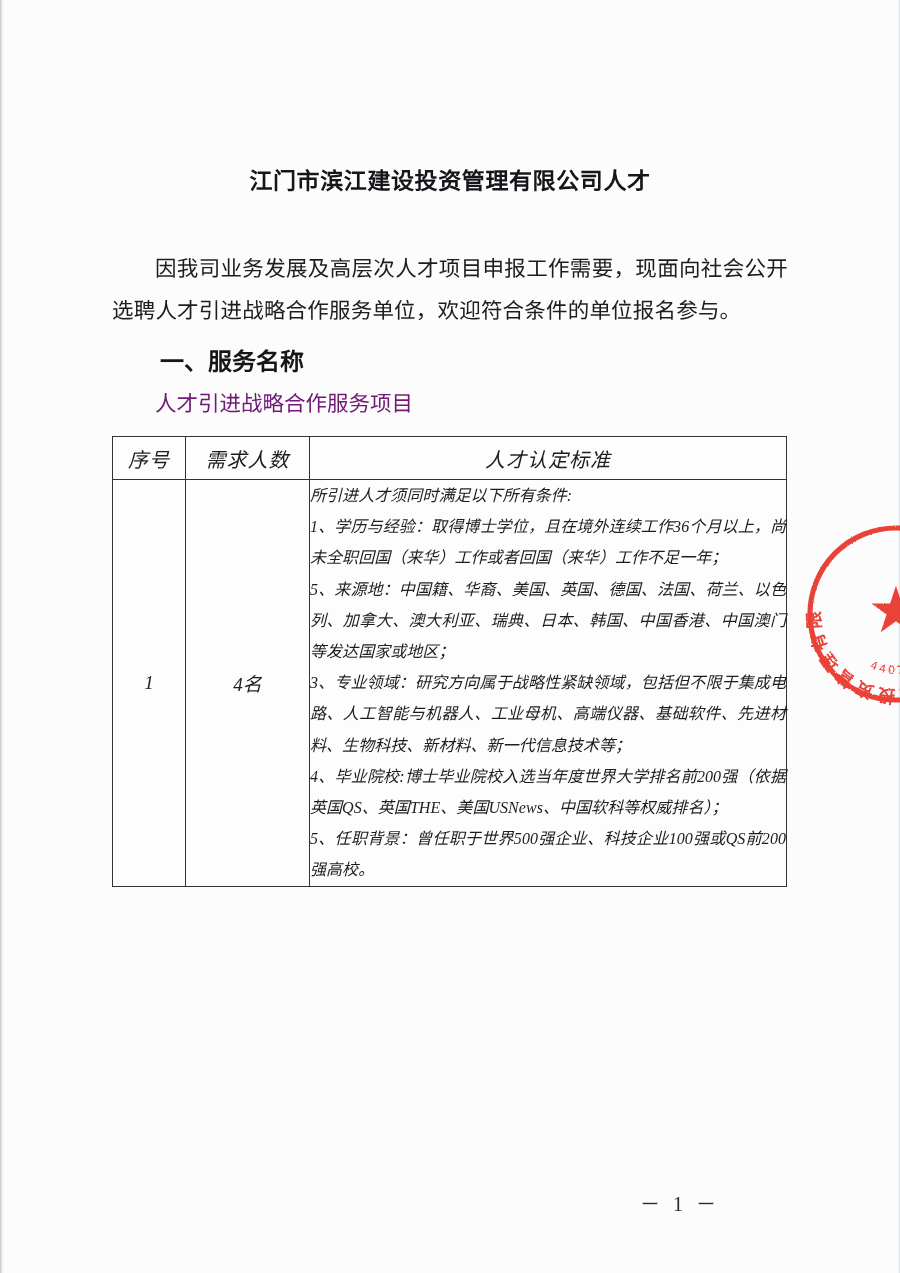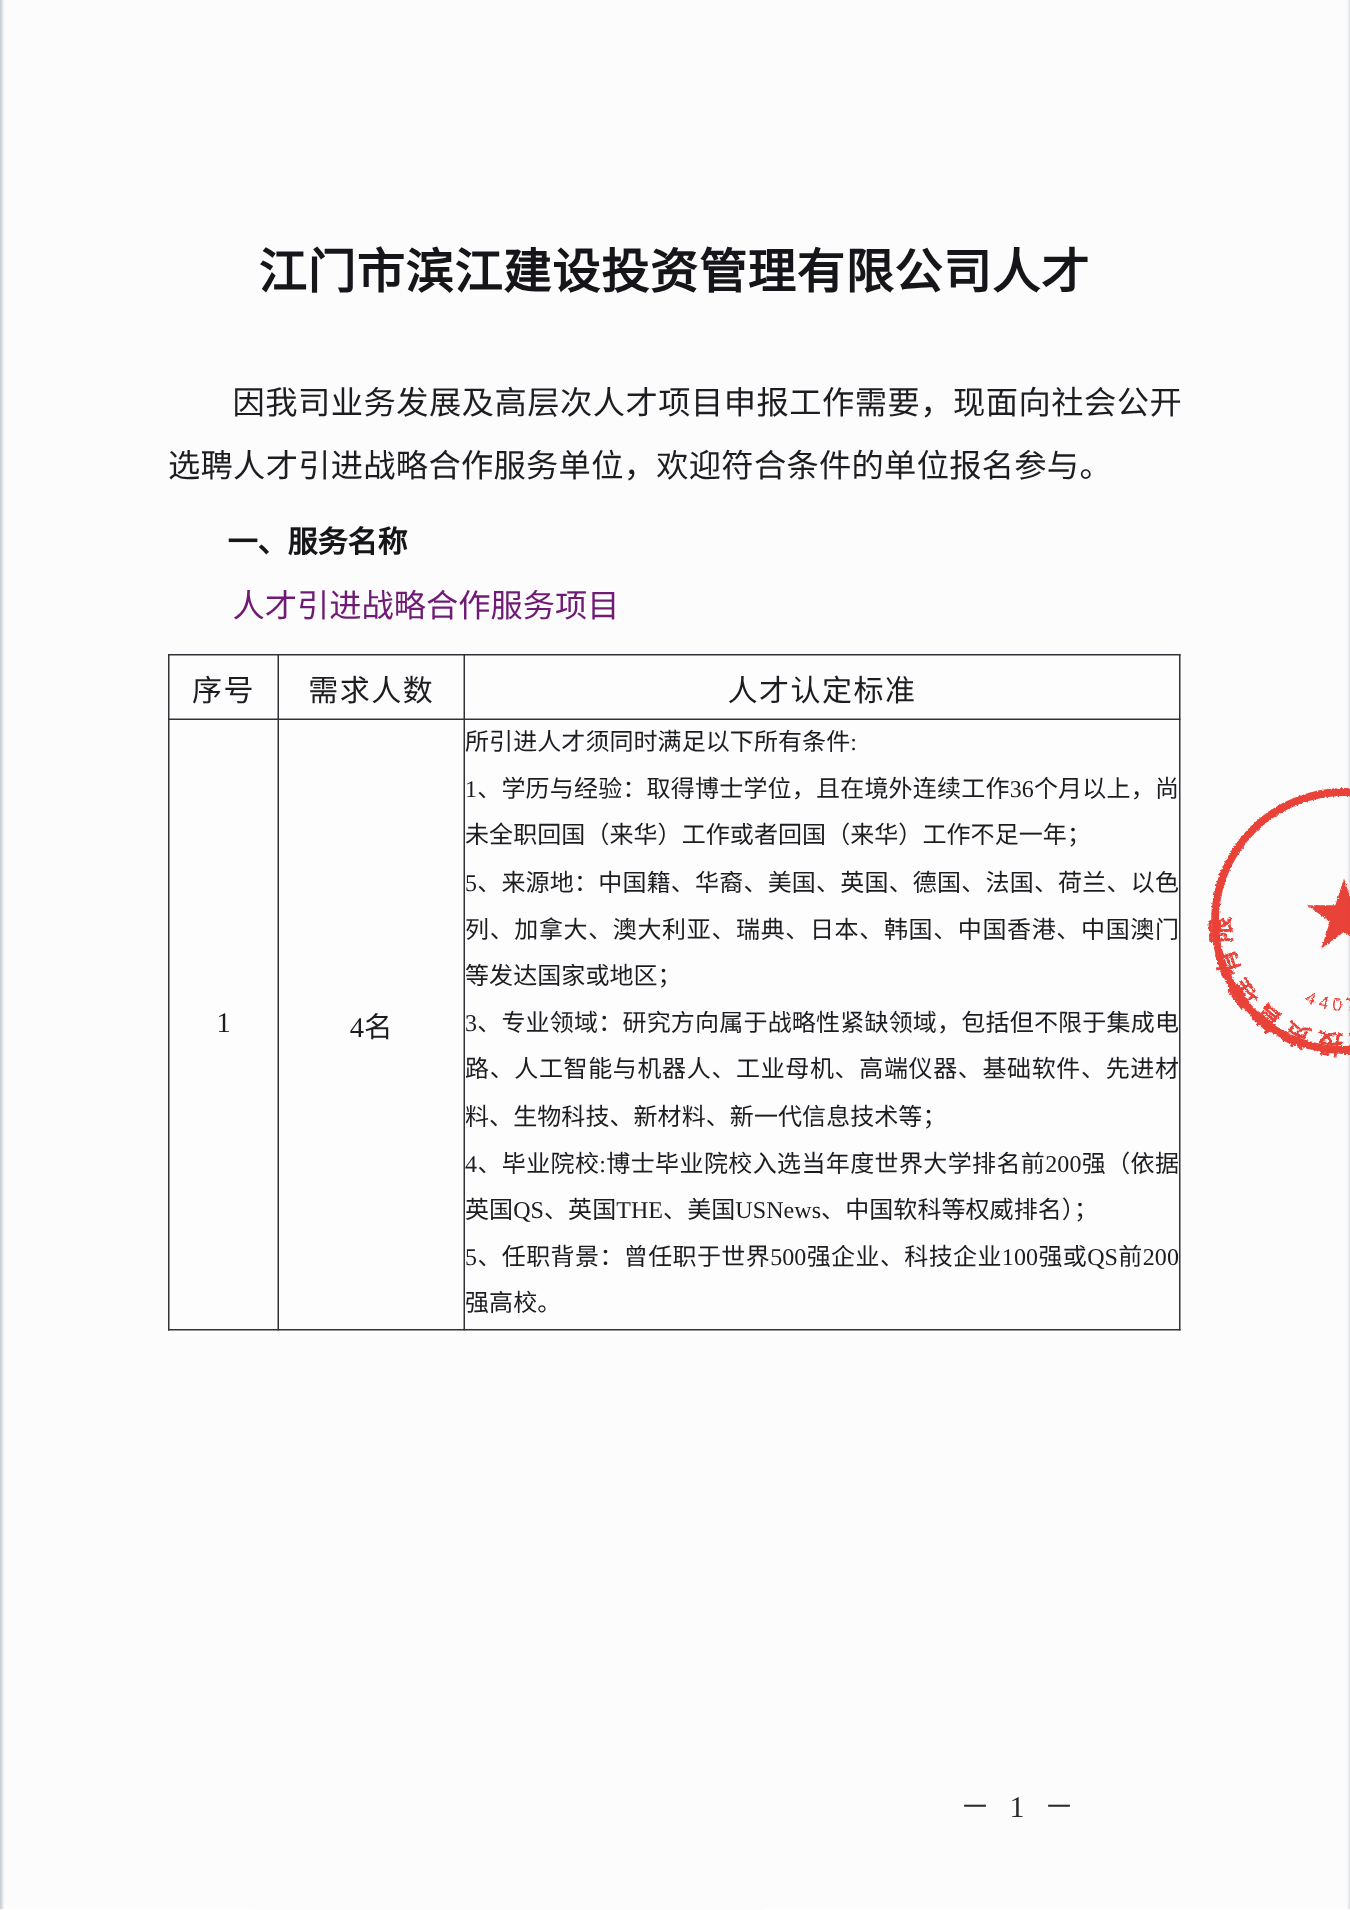--- a/index.html
+++ b/index.html
@@ -48,21 +48,21 @@
     width: 676px;
   }
 
   
   .doc-title {
     margin: 0;
     padding-top: 158px;
     text-align: center;
     font-family: Liberation Serif, serif;
     font-weight: bold;
-    font-size: 32px;
+    font-size: 23px;
     line-height: 47px;
     letter-spacing: 0.6px;
     color: #16161a;
   }
   .title-line { display: block; }
 
   
   .body-para {
     margin: 0;
     padding-top: 43px;
@@ -70,21 +70,21 @@
     line-height: 42px;
     text-indent: 2em;
     text-align: justify;
     text-justify: inter-ideograph;
     letter-spacing: 0.2px;
     color: #1d1d21;
   }
   .section-heading {
     margin: 0;
     padding-top: 9px;
-    font-size: 20px;
+    font-size: 24px;
     line-height: 42px;
     font-weight: bold;
     text-indent: 2em;
     color: #161619;
     font-family: Liberation Serif, serif;
   }
   .section-text {
     margin: 0;
     font-size: 21.5px;
     line-height: 42px;
@@ -99,20 +99,21 @@
     width: 674px;
     table-layout: fixed;
     background: #fdfdfe;
   }
   .req-table th,
   .req-table td {
     border: 1.3px solid #2f3237;
     padding: 0;
     vertical-align: middle;
     color: #1d1d21;
+    font-style: italic;
   }
   .req-table th {
     font-weight: normal;
     text-align: center;
     font-size: 20px;
     height: 42px;
     letter-spacing: 1px;
   }
   .col-no    { width: 73px; }
   .col-count { width: 124px; }

